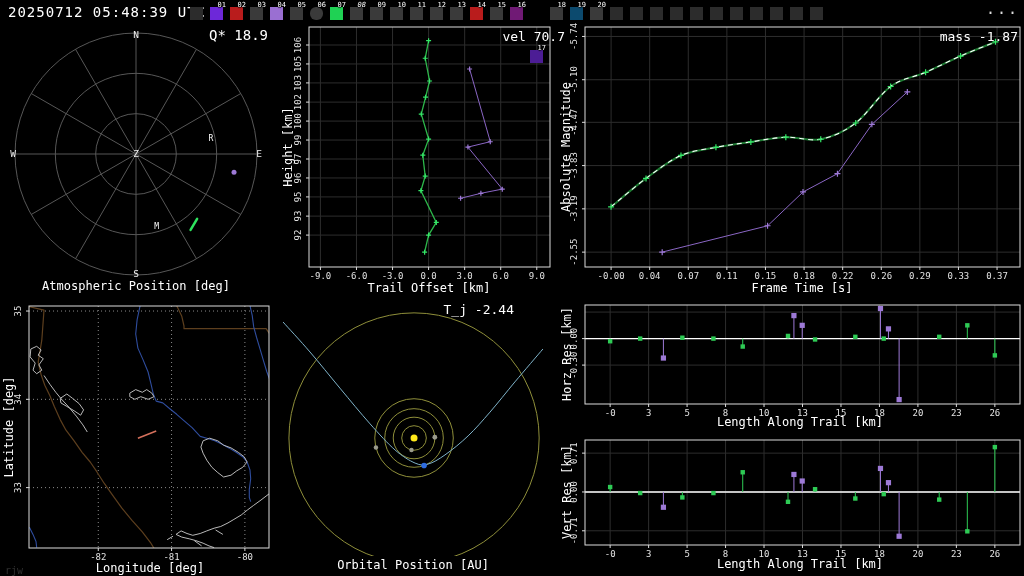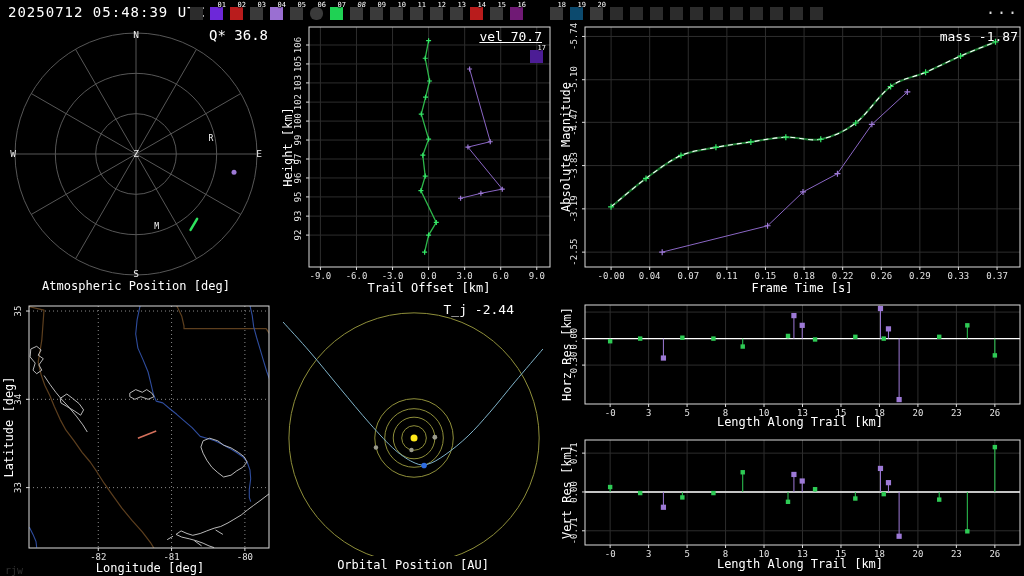--- a/index.html
+++ b/index.html
@@ -9,21 +9,21 @@
   svg text{font-family:"DejaVu Sans Mono","Liberation Mono",monospace;}
   .lbl{position:absolute;white-space:nowrap;color:#fff;}
   .timestamp{left:8px;top:4px;font-size:14px;letter-spacing:1px;}
   .overflow{left:986px;top:0px;font-size:15px;letter-spacing:2px;color:#ddd;}
   .status-boxes{position:absolute;left:190px;top:7px;display:flex;gap:7px;}
   .sbox{width:13px;height:13px;position:relative;flex:0 0 13px;}
   .sbox-label{position:absolute;top:-6px;right:-3px;font-size:7px;line-height:8px;
               color:#fff;text-shadow:0 1px 1px #000,1px 0 1px #000;}
   .ann{position:absolute;font-size:13px;white-space:nowrap;color:#fff;}
   .ann-q{right:756px;top:27px;font-size:14px;}
-  .ann-vel{right:482px;top:29px;text-decoration:underline;}
+  .ann-vel{right:459px;top:29px;}
   .ann-mass{right:6px;top:29px;}
   .ann-tj{right:510px;top:302px;}
   .xlab{position:absolute;font-size:12px;text-align:center;width:300px;white-space:nowrap;}
   .ylab{position:absolute;font-size:12px;white-space:nowrap;
         transform:translate(-50%,-50%) rotate(-90deg);}
   .title-p1{left:0px;top:279px;width:272px;}
   .xlab-p2{left:279px;top:281px;}
   .xlab-p3{left:652px;top:281px;}
   .xlab-map{left:0px;top:561px;}
   .title-orb{left:263px;top:558px;}
@@ -511,21 +511,21 @@
     <div class="sbox" style="background: rgb(44, 44, 44);"></div>
     <div class="sbox" style="background: rgb(44, 44, 44);"></div>
     <div class="sbox" style="background: rgb(44, 44, 44);"></div>
     <div class="sbox" style="background: rgb(44, 44, 44);"></div>
     <div class="sbox" style="background: rgb(44, 44, 44);"></div>
     <div class="sbox" style="background: rgb(44, 44, 44);"></div>
     <div class="sbox" style="background: rgb(44, 44, 44);"></div>
   </div>
 <div class="lbl overflow">...</div>
 
-<div class="ann ann-q">Q* 36.8</div>
+<div class="ann ann-q">Q* 18.9</div>
 <div class="xlab title-p1">Atmospheric Position [deg]</div>
 
 <div class="ann ann-vel">vel 70.7</div>
 <div class="ylab ylab-p2">Height [km]</div>
 <div class="xlab xlab-p2">Trail Offset [km]</div>
 
 <div class="ann ann-mass">mass -1.87</div>
 <div class="ylab ylab-p3">Absolute Magnitude</div>
 <div class="xlab xlab-p3">Frame Time [s]</div>
 

